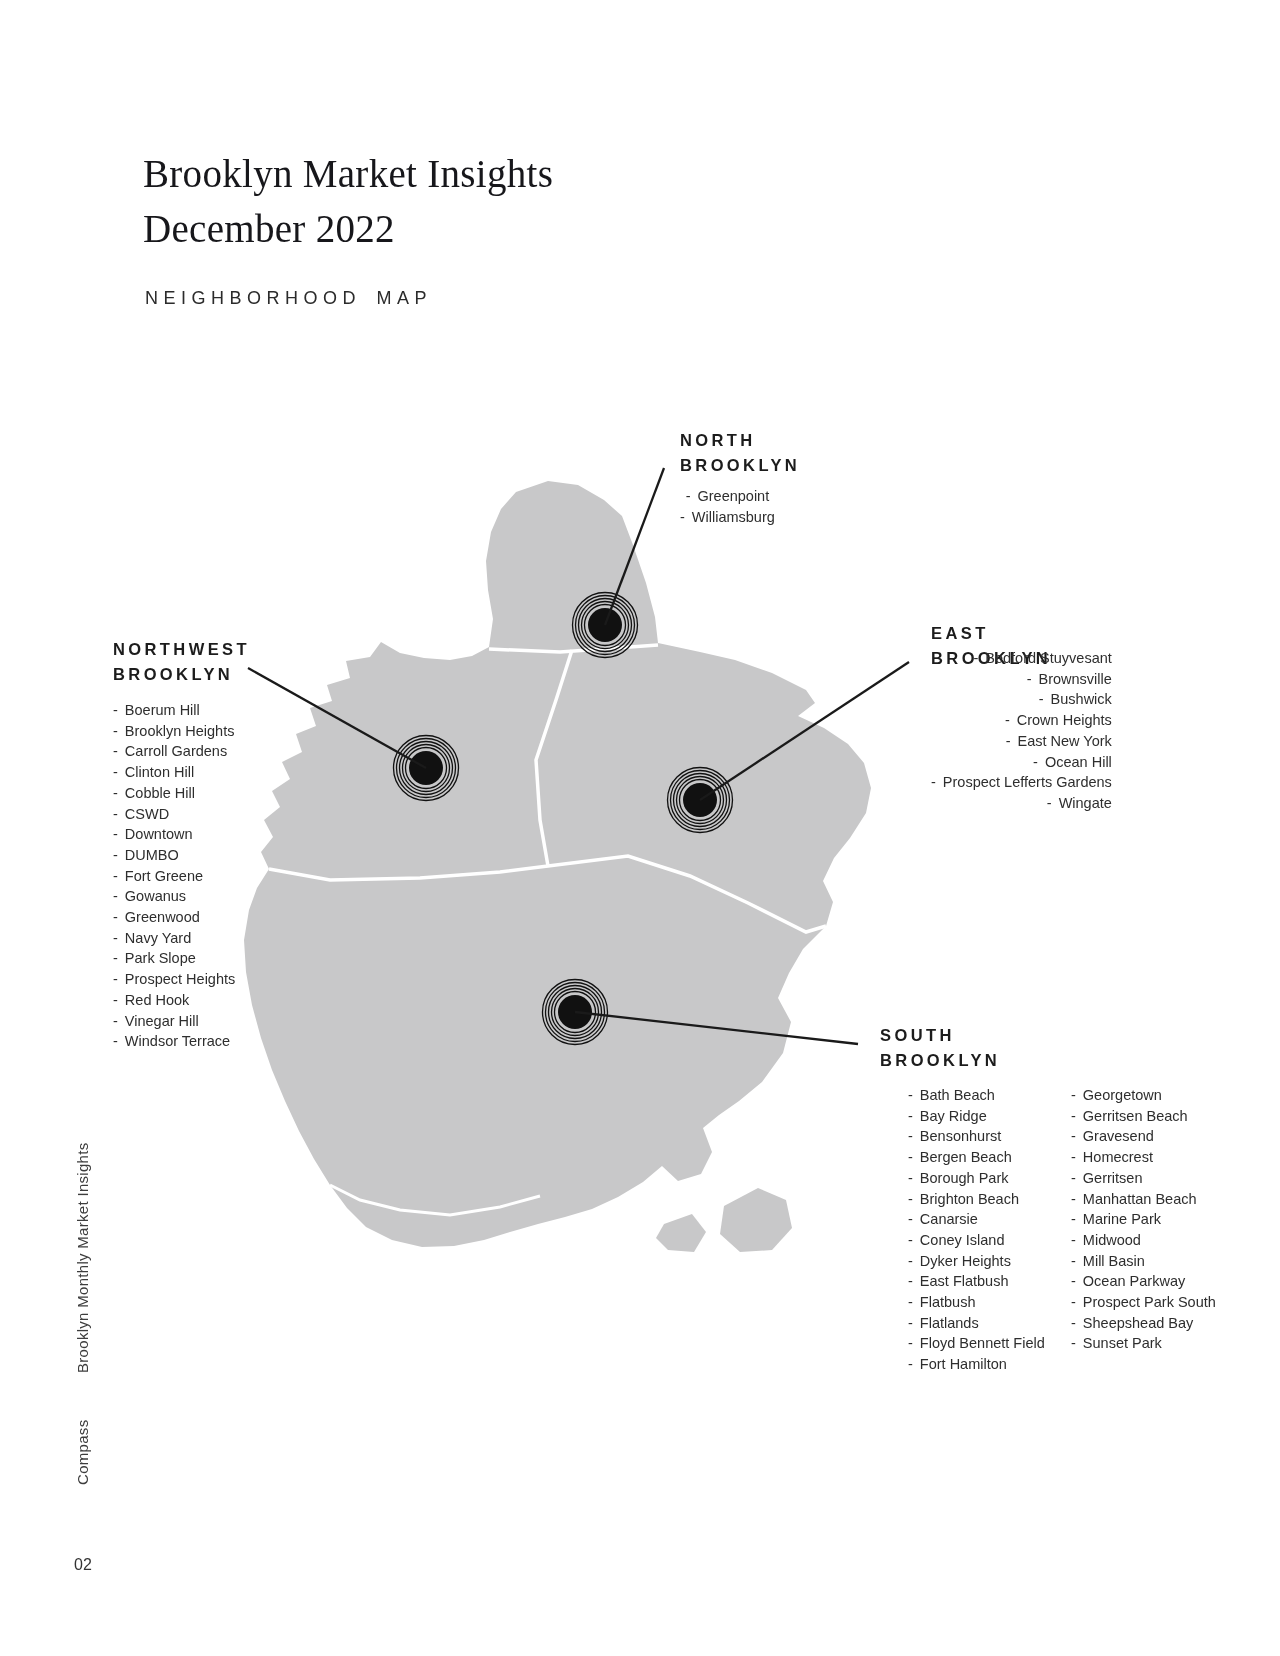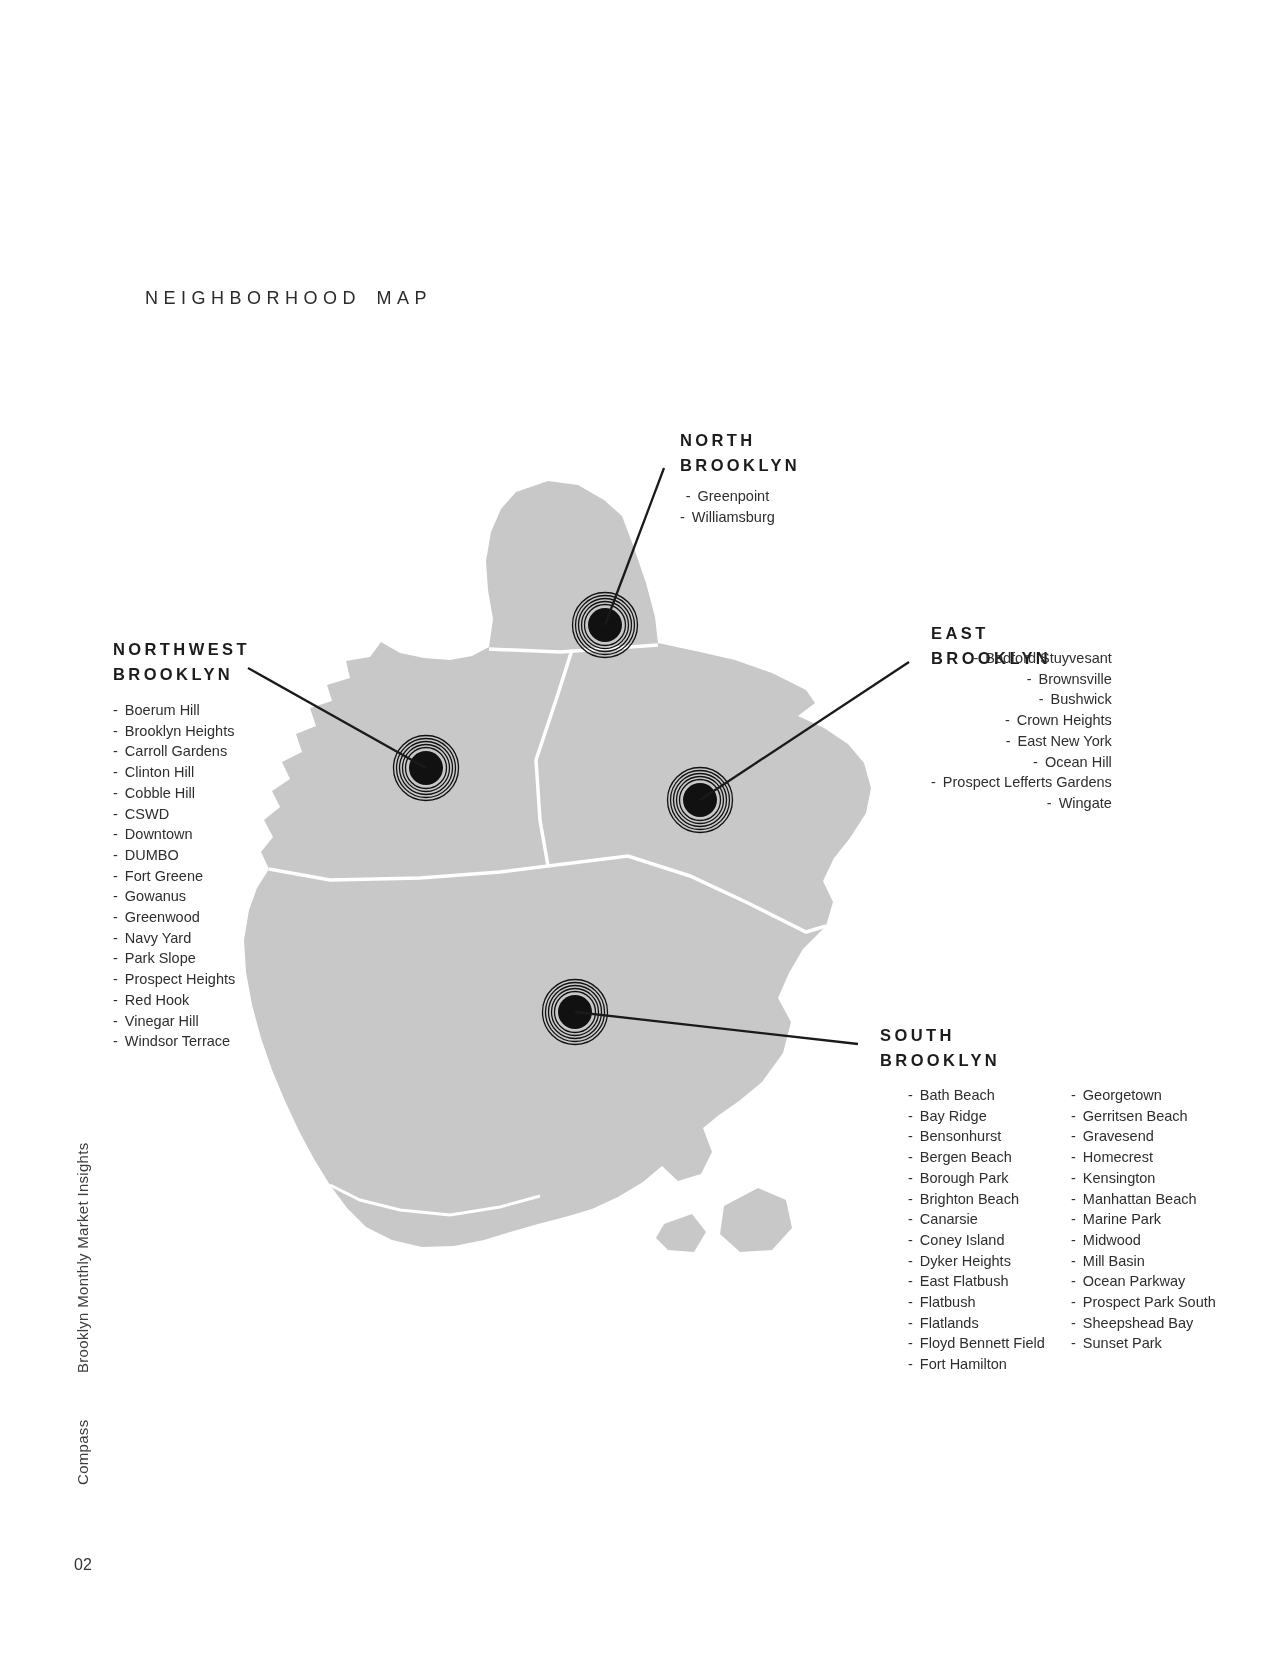--- a/index.html
+++ b/index.html
@@ -116,20 +116,22 @@
     <circle cx="575" cy="1012" r="32.5" fill="none" stroke="var(--marker)" stroke-width="1.3"></circle>
   </g>
 
   <line x1="605" y1="625" x2="664" y2="468" stroke="var(--line)" stroke-width="2.3"></line>
   <line x1="248" y1="668" x2="426" y2="768" stroke="var(--line)" stroke-width="2.3"></line>
   <line x1="700" y1="800" x2="909" y2="662" stroke="var(--line)" stroke-width="2.3"></line>
   <line x1="575" y1="1012" x2="858" y2="1044" stroke="var(--line)" stroke-width="2.3"></line>
 </svg>
 
 <h1 class="abs page-title" style="margin:0;">
+  <span>Brooklyn Market Insights</span>
+  <span>December 2022</span>
 </h1>
 <div class="abs subtitle">NEIGHBORHOOD MAP</div>
 
 <div class="abs region-label" style="left:680px; top:428px;">
   <div>NORTH</div>
   <div>BROOKLYN</div>
 </div>
 <div class="abs nb-list" style="left:680px; top:486px;text-align:center;">
     <div class="nb-item"><span class="dash">-</span><span>Greenpoint</span></div>
     <div class="nb-item"><span class="dash">-</span><span>Williamsburg</span></div>
@@ -193,21 +195,21 @@
       <div class="nb-item"><span class="dash">-</span><span>Flatbush</span></div>
       <div class="nb-item"><span class="dash">-</span><span>Flatlands</span></div>
       <div class="nb-item"><span class="dash">-</span><span>Floyd Bennett Field</span></div>
       <div class="nb-item"><span class="dash">-</span><span>Fort Hamilton</span></div>
     </div>
   <div class="nb-list">
       <div class="nb-item"><span class="dash">-</span><span>Georgetown</span></div>
       <div class="nb-item"><span class="dash">-</span><span>Gerritsen Beach</span></div>
       <div class="nb-item"><span class="dash">-</span><span>Gravesend</span></div>
       <div class="nb-item"><span class="dash">-</span><span>Homecrest</span></div>
-      <div class="nb-item"><span class="dash">-</span><span>Kensington</span></div>
+      <div class="nb-item"><span class="dash">-</span><span>Gerritsen</span></div>
       <div class="nb-item"><span class="dash">-</span><span>Manhattan Beach</span></div>
       <div class="nb-item"><span class="dash">-</span><span>Marine Park</span></div>
       <div class="nb-item"><span class="dash">-</span><span>Midwood</span></div>
       <div class="nb-item"><span class="dash">-</span><span>Mill Basin</span></div>
       <div class="nb-item"><span class="dash">-</span><span>Ocean Parkway</span></div>
       <div class="nb-item"><span class="dash">-</span><span>Prospect Park South</span></div>
       <div class="nb-item"><span class="dash">-</span><span>Sheepshead Bay</span></div>
       <div class="nb-item"><span class="dash">-</span><span>Sunset Park</span></div>
     </div>
 </div>

